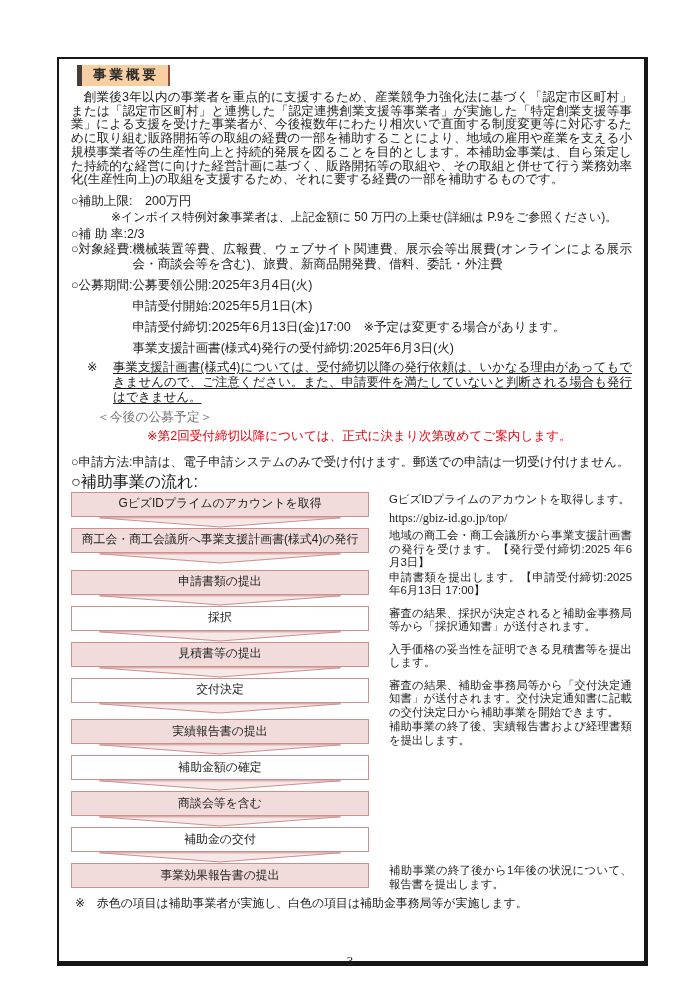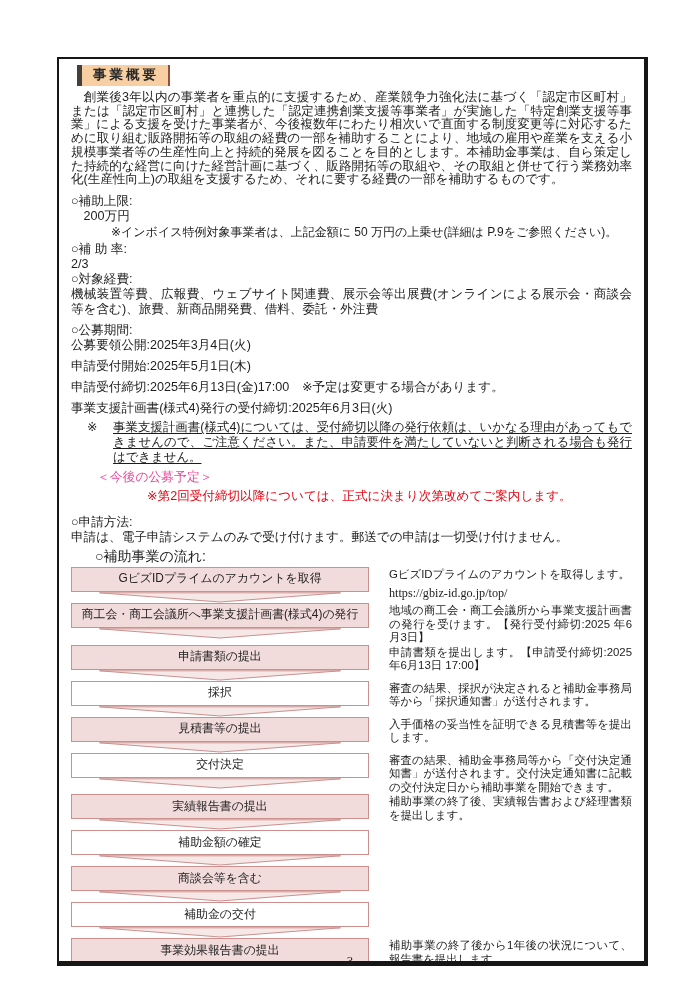--- a/index.html
+++ b/index.html
@@ -17,34 +17,34 @@
   .sec-header{
     display:inline-block;background:#f8cfa3;
     border-left:5px solid #463e39;border-right:2px solid #92503f;
     padding:1px 9px 2px 11px;font-weight:bold;font-size:13.5px;
     letter-spacing:3px;color:#2a2a2a;margin-left:6px;
   }
   .intro{
     margin:5px 0 7px;font-size:12.6px;line-height:13.7px;
     text-indent:12.6px;text-align:justify;
   }
-  .b-row{display:flex;font-size:12.6px;line-height:15px;flex-direction:column;}
+  .b-row{display:flex;font-size:12.6px;line-height:15px;}
   .b-row .lbl{white-space:nowrap;}
   .b-row .val{flex:1;text-align:justify;}
   .sub-note{margin:1px 0 2px 40px;font-size:12px;line-height:15px;}
   .gap6{height:6px;}
   .period-line{margin-bottom:6px;}
   .period-line:last-child{margin-bottom:2px;}
   .warn{display:flex;margin:2px 0 4px 16px;font-size:12.4px;line-height:15px;}
   .warn .mk{width:26px;flex:none;}
   .warn .txt{flex:1;text-decoration:underline;text-underline-offset:2px;text-align:justify;}
-  .red-heading{margin:1px 0 3px 26px;color:#ec4899;font-size:12.8px;line-height:16px;}
+  .red-heading{margin:1px 0 3px 26px;color:#737373;font-size:12.8px;line-height:16px;}
   .red-note{margin:0 0 11px 76px;color:#e30613;font-size:12.6px;line-height:16px;}
   .method{margin-bottom:4px;}
-  .flow-label{font-size:14px;line-height:15px;margin-bottom:3px;margin-left:24px;}
+  .flow-label{font-size:16px;line-height:15px;margin-bottom:3px;}
   .flow{width:100%;}
   .flow-row{display:flex;align-items:flex-start;}
   .flow-left{width:298px;flex:none;display:flex;flex-direction:column;align-items:center;}
   .flow-box{
     width:100%;height:25px;box-sizing:border-box;border:1.5px solid #cb8f8e;
     display:flex;align-items:center;justify-content:center;
     font-size:11.9px;color:#222;
   }
   .flow-box.pink{background:#f2dcdb;}
   .flow-box.white{background:#ffffff;}

